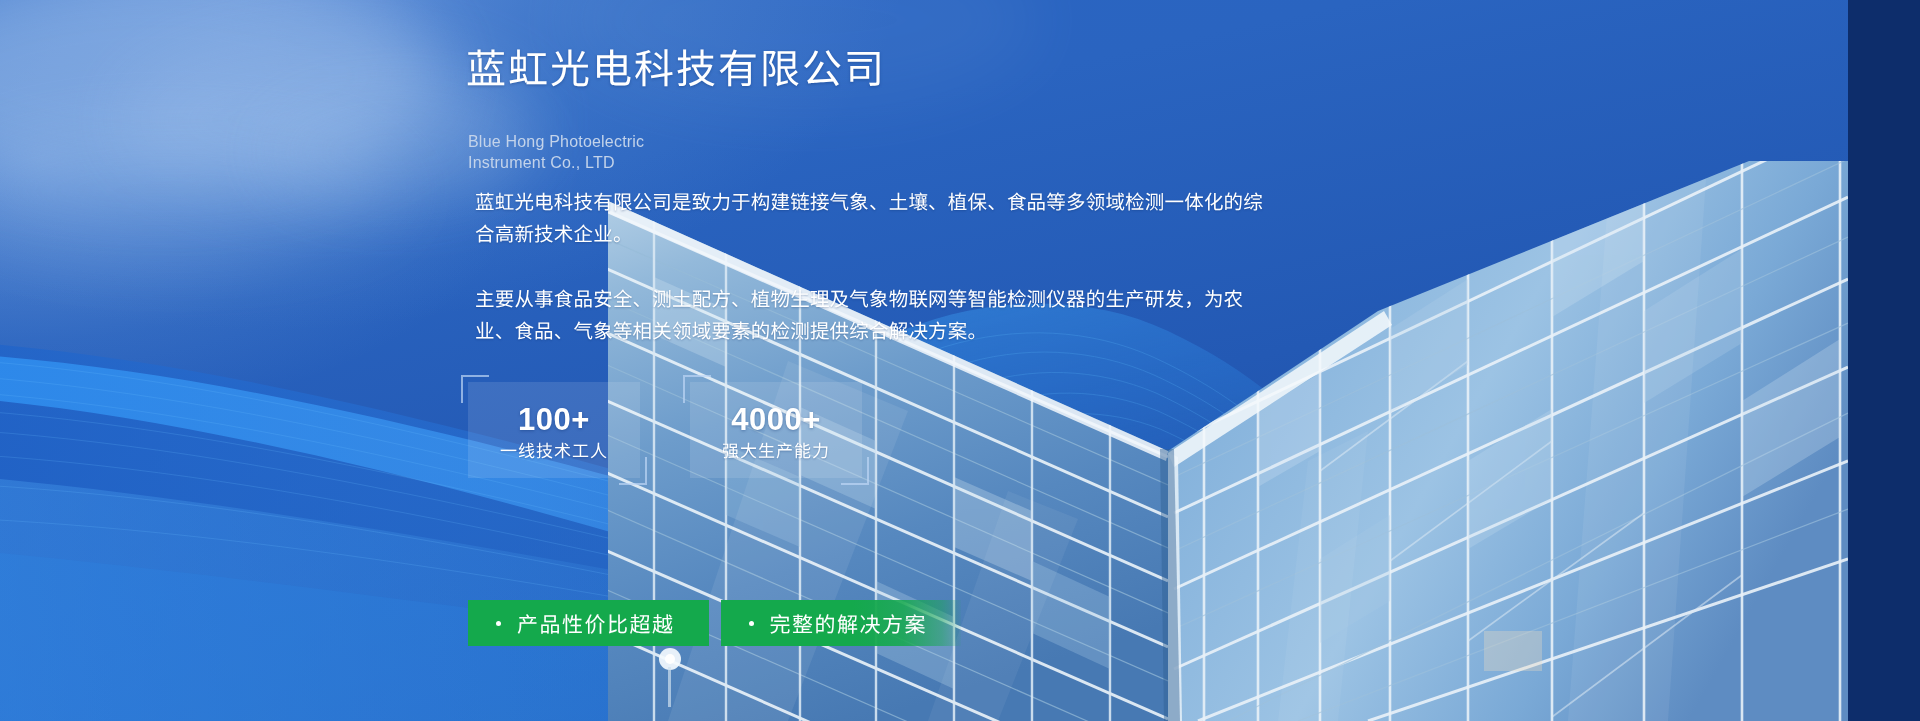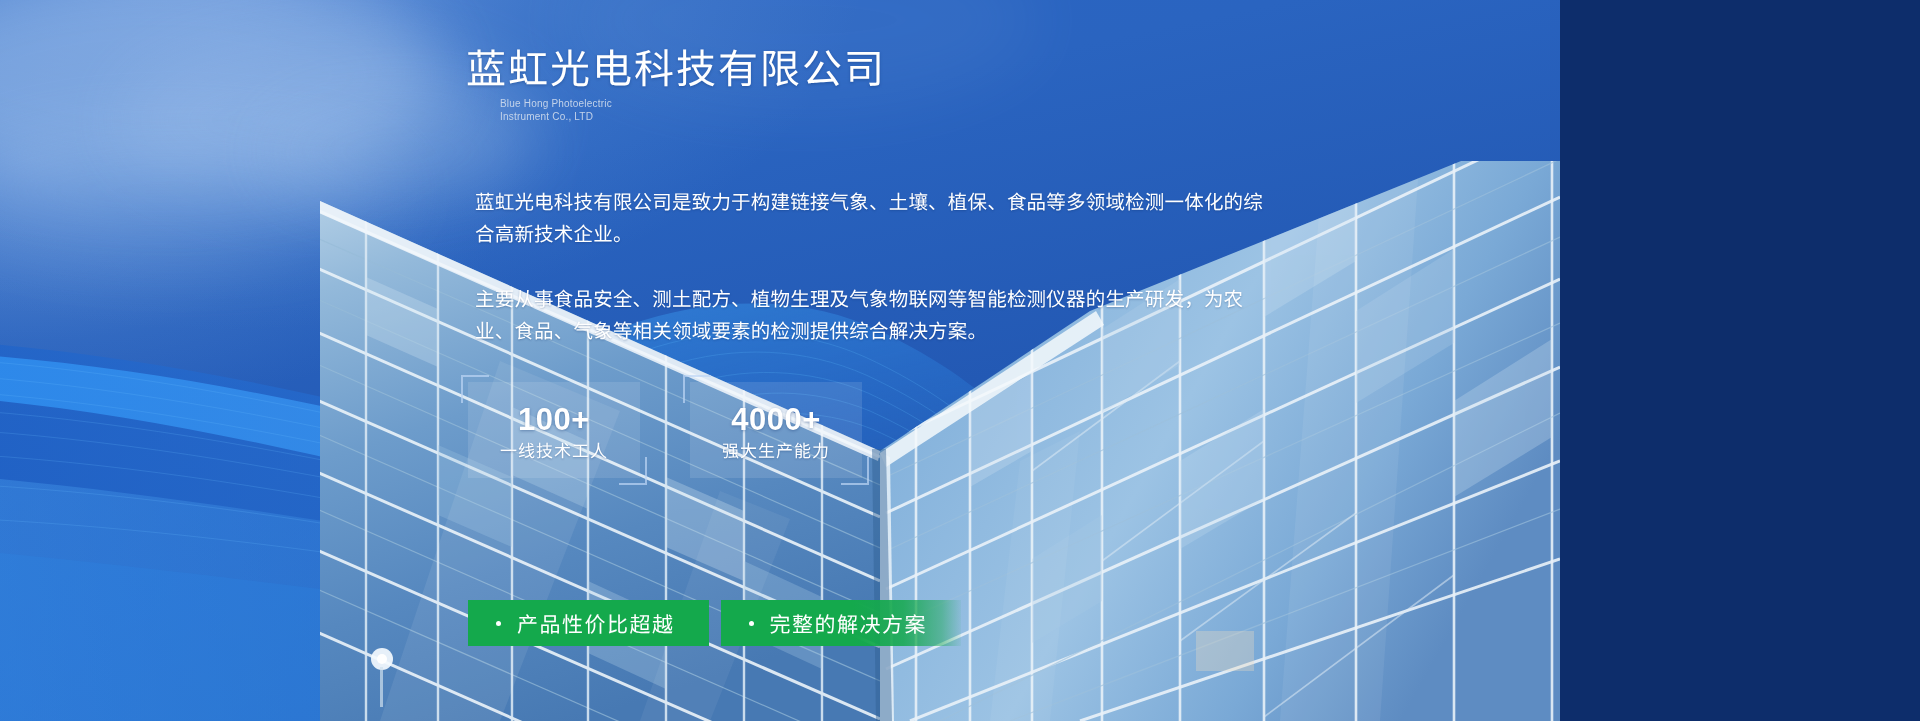--- a/index.html
+++ b/index.html
@@ -7,21 +7,21 @@
     margin: 0;
     padding: 0;
     background: #0d2d6b;
   }
   body {
     font-family: "Liberation Sans", "DejaVu Sans", sans-serif;
   }
 
   .banner {
     position: relative;
-    width: 1560px;
+    width: 1848px;
     height: 721px;
     overflow: hidden;
     background: #2660bd;
   }
 
   
   .sky {
     position: absolute;
     inset: 0;
     background:
@@ -83,28 +83,27 @@
     font-weight: 400;
     letter-spacing: 2px;
     line-height: 1.25;
     white-space: nowrap;
     text-shadow: 0 1px 3px rgba(8,40,96,.35);
   }
 
   .company-subtitle {
     position: absolute;
     left: 2px;
-    top: 97px;
+    top: 131px;
     color: #c3d3ea;
-    font-size: 10px;
+    font-size: 16px;
     font-weight: 400;
     line-height: 1.32;
     letter-spacing: .2px;
     white-space: pre-line;
-    margin-left: 32px;
   }
 
   .para {
     position: absolute;
     left: 0;
     margin: 9px;
     width: 800px;
     color: #ffffff;
     font-size: 19.5px;
     font-weight: 400;

